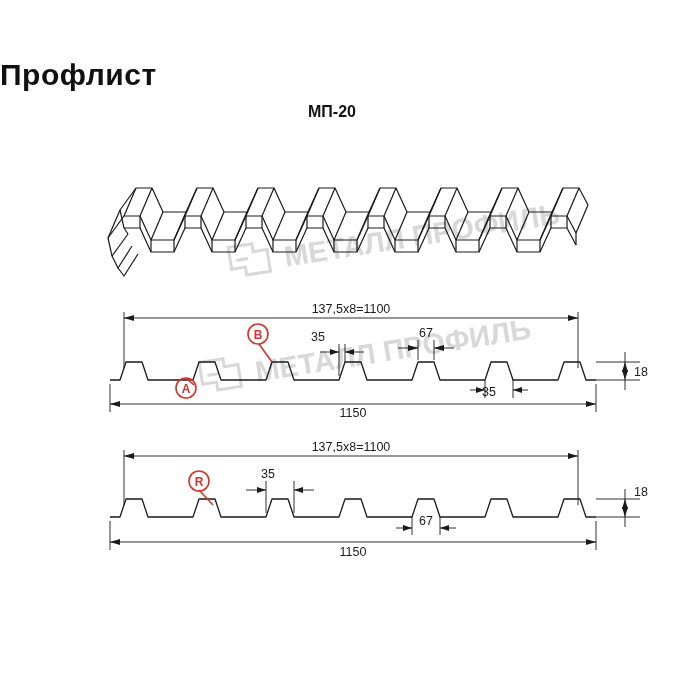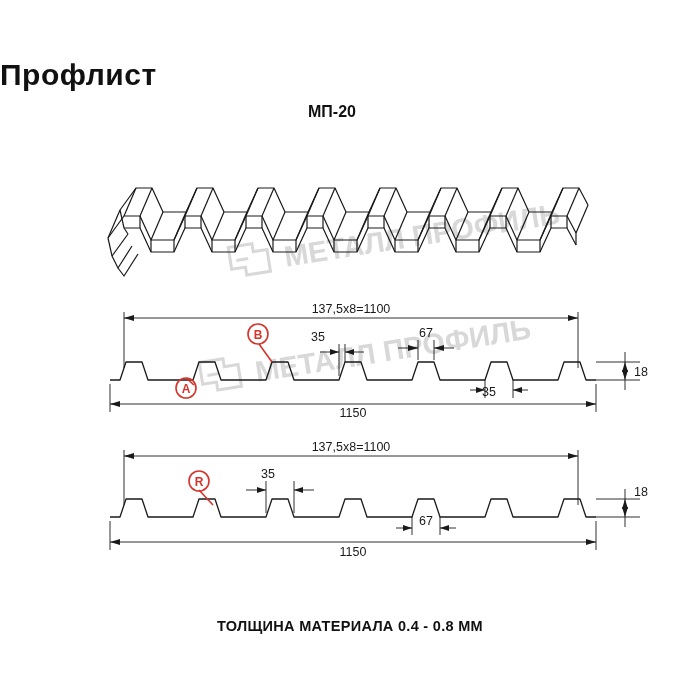--- a/index.html
+++ b/index.html
@@ -64,21 +64,20 @@
     fill: #d8d8d8;
   }
 </style>
 </head>
 <body>
 
 <div class="page">
 
   <div class="title">Профлист</div>
   <div class="subtitle">МП-20</div>
-  <div class="footer-note">ТОЛЩИНА МАТЕРИАЛА 0.4 - 0.8 ММ</div>
 
   <svg class="drawing" viewBox="0 0 700 700">
 
     <g opacity="1">
       <g transform="translate(225,240) rotate(-9)">
 
         <g fill="none" stroke="#d8d8d8" stroke-width="3">
           <path d="M2 30 L2 8 L26 8 L26 16 L40 16 L40 38 L16 38 L16 30 Z"></path>
           <path d="M8 22 L20 22"></path>
         </g>

